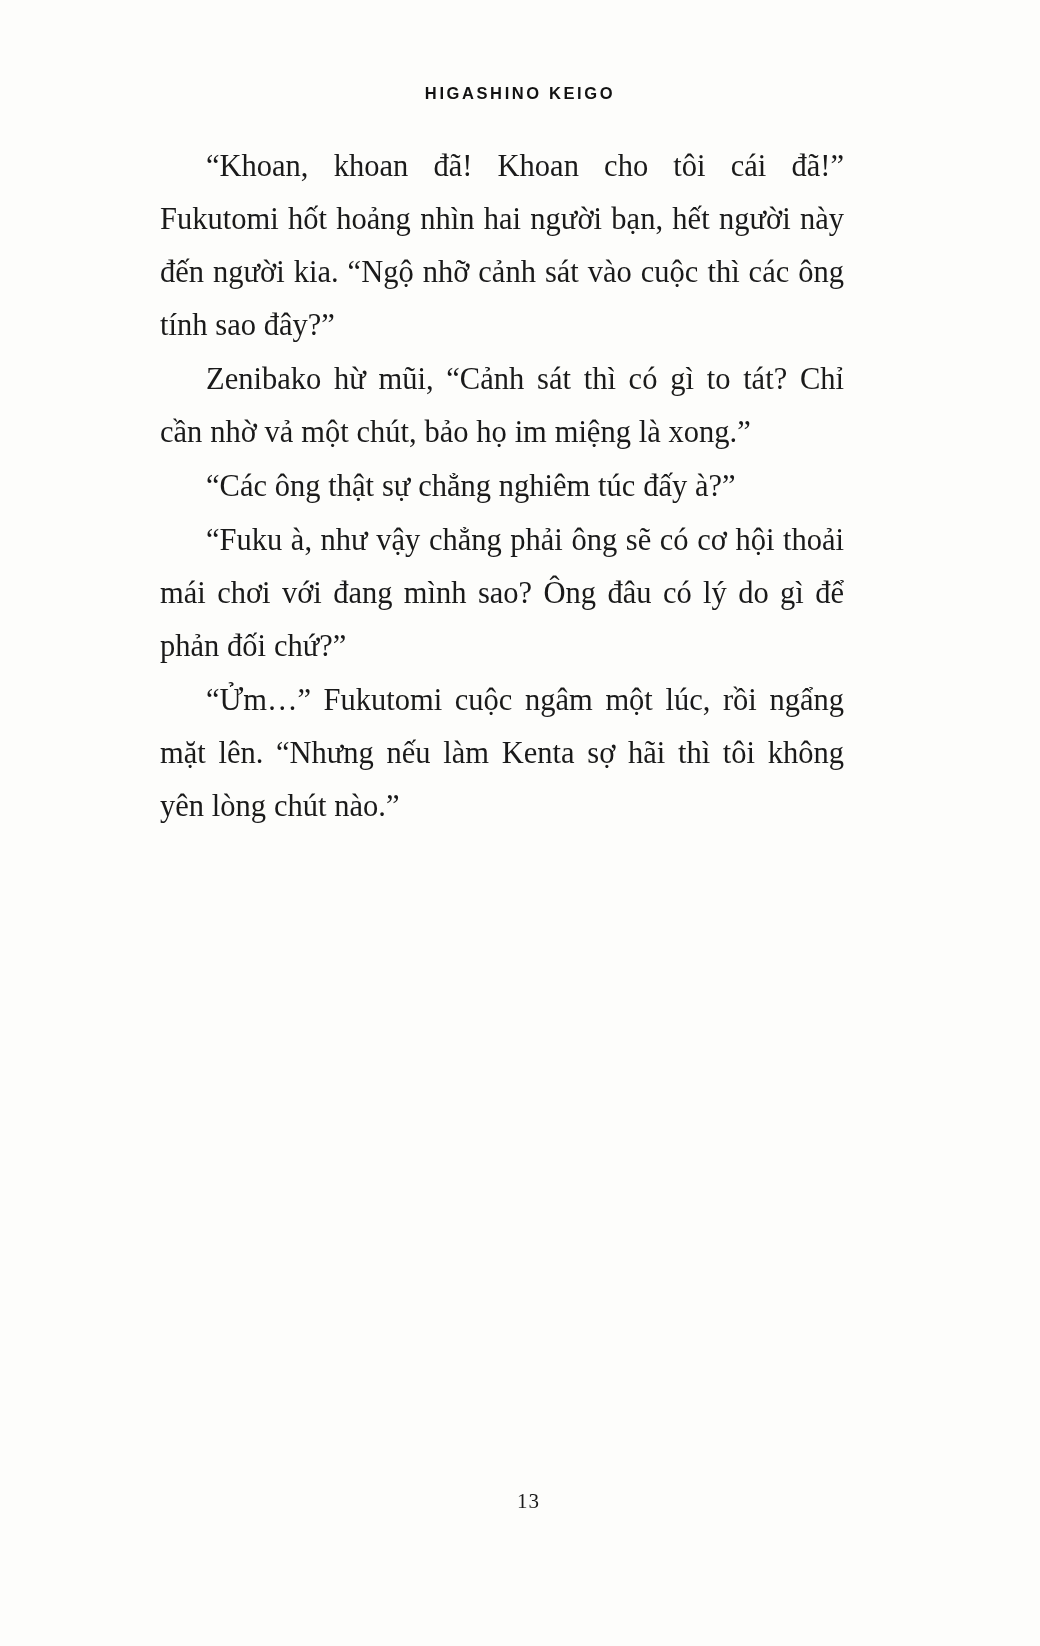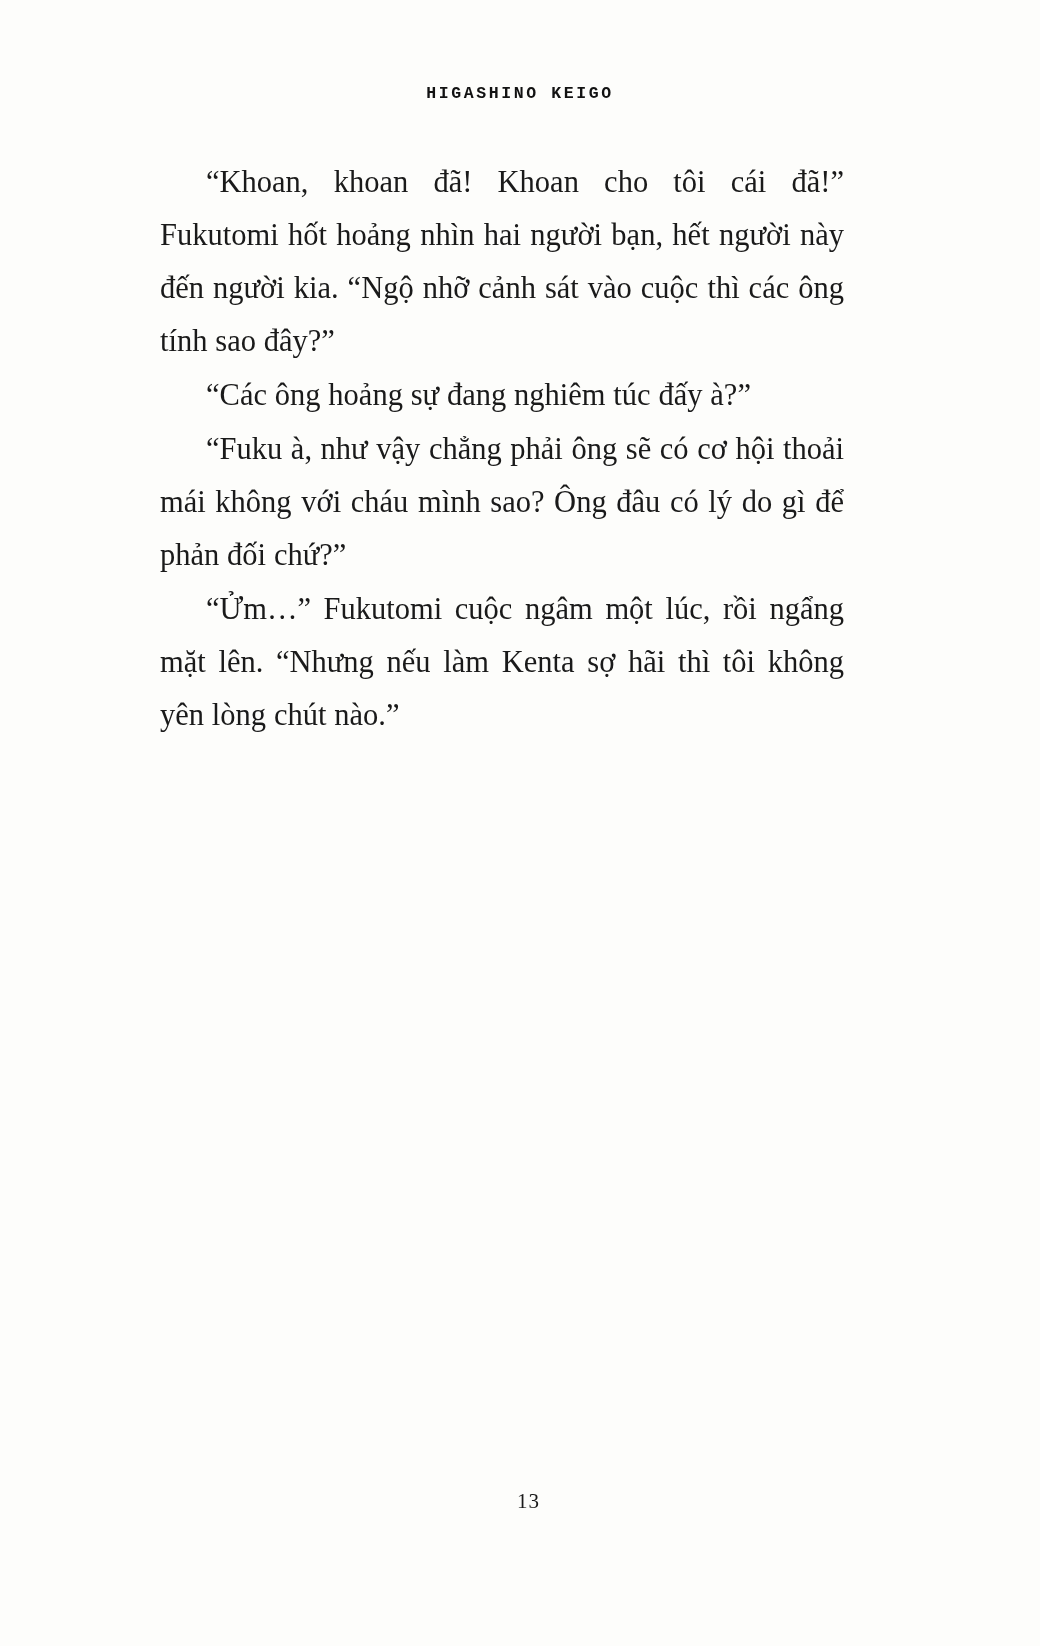--- a/index.html
+++ b/index.html
@@ -19,30 +19,30 @@
     position: absolute;
     inset: 0;
     background: #fdfdfb;
   }
   .running-head {
     position: absolute;
     top: 84px;
     left: 0;
     right: 0;
     text-align: center;
-    font-family: Liberation Mono, monospace;
+    font-family: Liberation Sans, sans-serif;
     font-size: 16.5px;
     letter-spacing: 2.6px;
     font-weight: 700;
     color: #121212;
     text-transform: uppercase;
   }
   .body-block {
     position: absolute;
-    top: 156px;
+    top: 140px;
     left: 160px;
     width: 684px;
   }
   p.para {
     margin: 0 0 1px 0;
     font-size: 30.5px;
     line-height: 53px;
     text-align: justify;
     text-justify: inter-word;
     text-indent: 46px;
@@ -67,20 +67,21 @@
 </style>
 </head>
 <body>
 
 <div class="page">
 
   <div class="running-head">HIGASHINO KEIGO</div>
 
   <div class="body-block">
     <p class="para">“Khoan, khoan đã! Khoan cho tôi cái đã!” Fukutomi hốt hoảng nhìn hai người bạn, hết người này đến người kia. “Ngộ nhỡ cảnh sát vào cuộc thì các ông tính sao đây?”</p>
-    <p class="para">“Các ông hoảng sự đang nghiêm túc đấy à?”</p>
-    <p class="para">“Fuku à, như vậy chẳng phải ông sẽ có cơ hội thoải mái không với cháu mình sao? Ông đâu có lý do gì để phản đối chứ?”</p>
+    <p class="para">Zenibako hừ mũi, “Cảnh sát thì có gì to tát? Chỉ cần nhờ vả một chút, bảo họ im miệng là xong.”</p>
+    <p class="para">“Các ông thật sự chẳng nghiêm túc đấy à?”</p>
+    <p class="para">“Fuku à, như vậy chẳng phải ông sẽ có cơ hội thoải mái chơi với đang mình sao? Ông đâu có lý do gì để phản đối chứ?”</p>
     <p class="para">“Ửm…” Fukutomi cuộc ngâm một lúc, rồi ngẩng mặt lên. “Nhưng nếu làm Kenta sợ hãi thì tôi không yên lòng chút nào.”</p>
   </div>
 
   <div class="folio">13</div>
 
 </div>
 
 </body></html>

